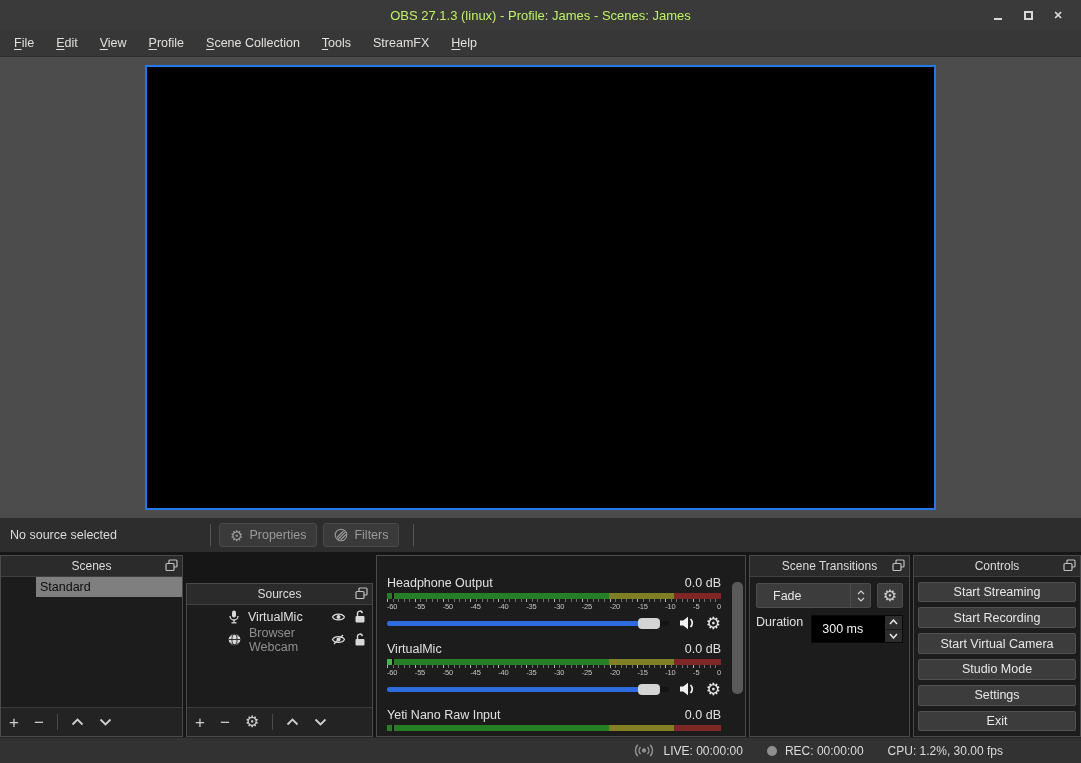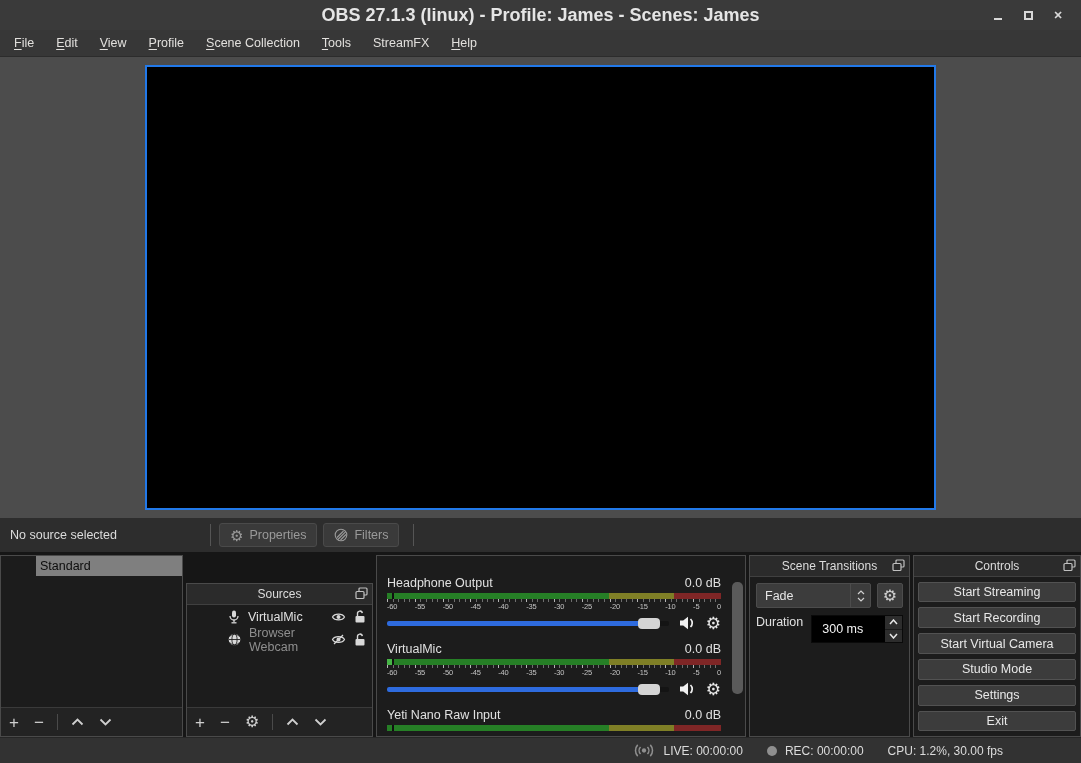--- a/index.html
+++ b/index.html
@@ -11,21 +11,21 @@
     color: #e0e0e0;
     overflow: hidden;
   }
   .window { position: relative; width: 1081px; height: 763px; background:#161616; }
 
   
   .titlebar {
     position:absolute; top:0; left:0; right:0; height:30px;
     background:#3a3a3a; display:flex; align-items:center; justify-content:center;
   }
-  .titlebar .title { font-weight:bold; font-size:18px; color:#e5e5e5; }
+  .titlebar .title { font-weight:normal; font-size:13px; color:#bef264; }
   .win-controls { position:absolute; right:8px; top:0; height:30px; display:flex; align-items:center; }
   .win-btn { width:30px; height:30px; display:flex; align-items:center; justify-content:center; color:#d8d8d8; cursor:default; }
   .min-glyph { width:8px; height:2px; background:#d8d8d8; margin-top:8px; }
   .max-glyph { width:9px; height:9px; border:2px solid #d8d8d8; }
   .close-glyph { font-size:11px; font-weight:bold; color:#d8d8d8; }
 
   
   .menubar {
     position:absolute; top:30px; left:0; right:0; height:27px;
     background:#373737; display:flex; align-items:center; padding-left:3px;
@@ -114,21 +114,21 @@
   .mixer-gear { font-size:17px; line-height:1; color:#e8e8e8; }
   .mixer-scrollbar { position:absolute; right:2px; top:26px; width:11px; height:112px; background:#5a5a5a; border-radius:5px; }
 
   
   .trans-body { padding:6px; }
   .trans-row1 { display:flex; gap:6px; }
   .select {
     flex:1; height:25px; background:#3c3c3c; border:1px solid #4c4c4c; border-radius:2px;
     display:flex; align-items:center;
   }
-  .select .sel-val { flex:1; padding-left:8px; color:#e6e6e6; }
+  .select .sel-val { flex:1; padding-left:16px; color:#e6e6e6; }
   .select .sel-spin { width:20px; align-self:stretch; border-left:1px solid #4c4c4c; display:flex; flex-direction:column; align-items:center; justify-content:center; gap:2px; color:#d0d0d0; }
   .sq-btn { width:26px; height:25px; background:#3c3c3c; border:1px solid #4c4c4c; border-radius:2px; display:flex; align-items:center; justify-content:center; }
   .trans-row2 { display:flex; margin-top:7px; gap:8px; }
   .dur-label { color:#e0e0e0; }
   .spinbox { flex:1; height:28px; background:#000000; border:1px solid #0a0a0a; display:flex; align-items:stretch; }
   .spinbox .sb-val { flex:1; display:flex; align-items:center; padding-left:10px; color:#f2f2f2; }
   .spinbox .sb-arrows { width:17px; display:flex; flex-direction:column; }
   .sb-arrow { flex:1; display:flex; align-items:center; justify-content:center; color:#e6e6e6; background:#2d2d2d; }
   .sb-arrow + .sb-arrow { border-top:1px solid #1a1a1a; }
 
@@ -219,20 +219,29 @@
         </svg>
       </span>
       <span>Filters</span>
     </div>
     <div class="vdiv"></div>
   </div>
 
   <div class="dock">
 
     <div class="panel panel-scenes">
+      <div class="panel-header">
+        <span>Scenes</span>
+        <span class="popup-ic">
+          <svg width="13" height="13" viewBox="0 0 13 13" fill="none" stroke="currentColor" stroke-width="1.2">
+            <rect x="4" y="1" width="8" height="7" rx="1"></rect>
+            <rect x="1" y="4.5" width="8" height="7" rx="1" fill="#2b2b2b"></rect>
+          </svg>
+        </span>
+      </div>
       <div class="panel-body">
         <div class="scene-item">Standard</div>
       </div>
       <div class="panel-toolbar">
         <span class="pm-glyph">+</span>
         <span class="pm-glyph">−</span>
         <span class="tdiv"></span>
         <span>
           <svg width="13" height="8" viewBox="0 0 13 8" fill="none" stroke="currentColor" stroke-width="1.8">
               <polyline points="1.5,6.5 6.5,1.5 11.5,6.5"></polyline>

